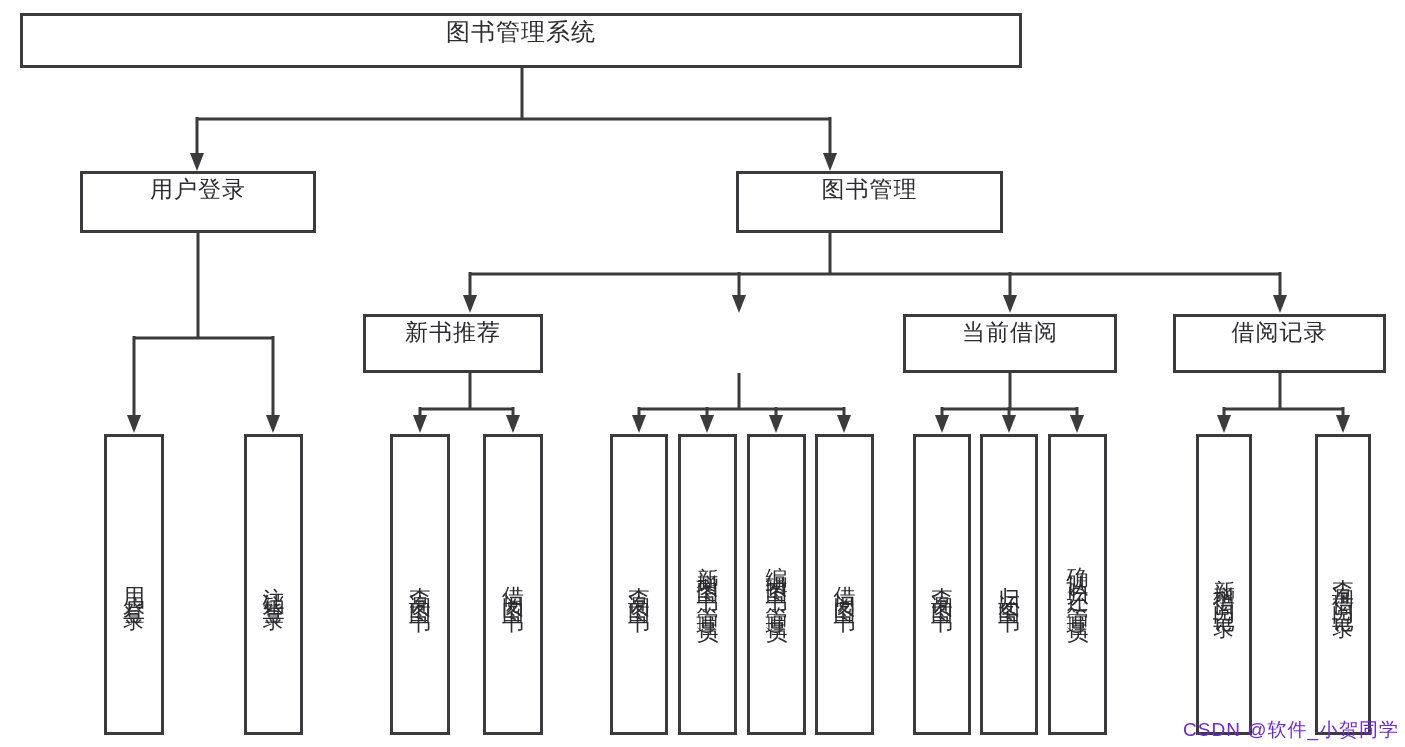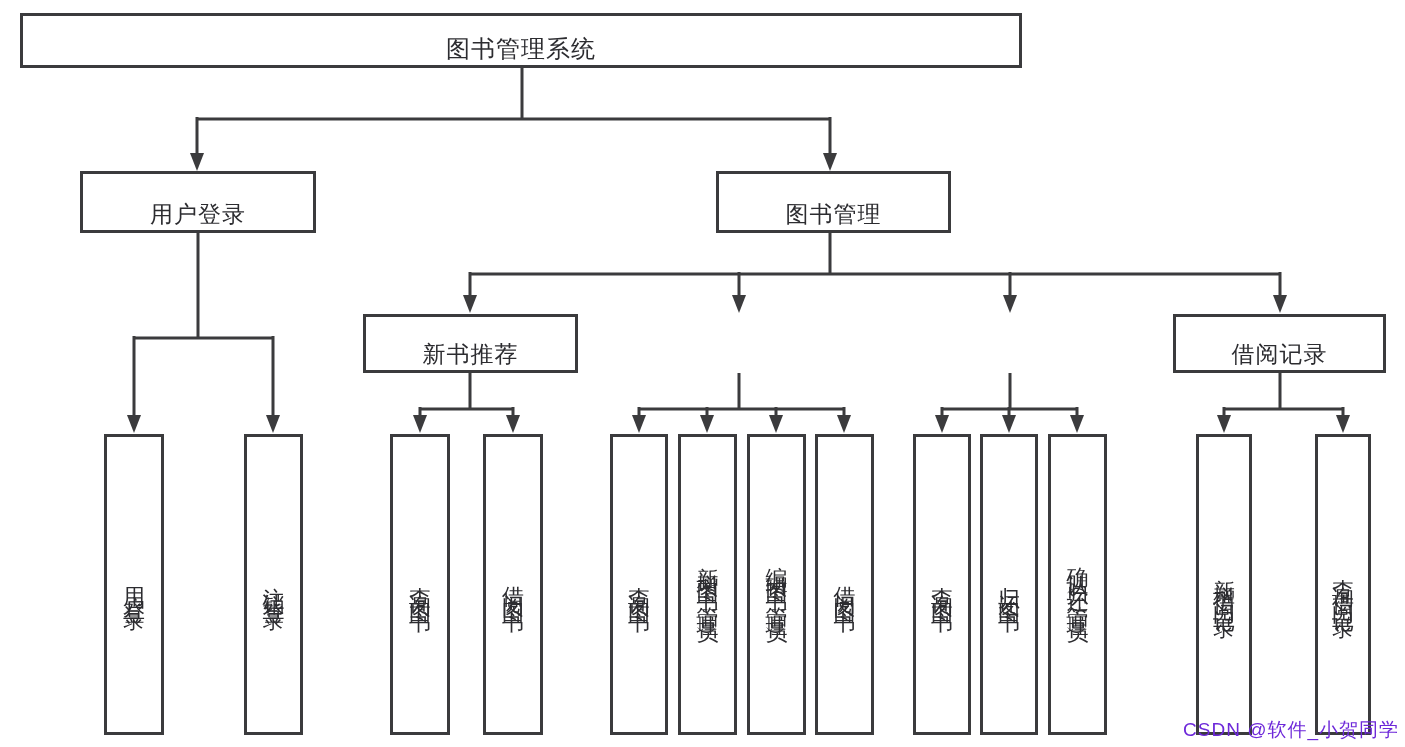--- a/index.html
+++ b/index.html
@@ -21,21 +21,21 @@
     width: 1405px;
     height: 747px;
     pointer-events: none;
   }
   .hbox {
     position: absolute;
     box-sizing: border-box;
     border: 3px solid #3b3b3d;
     background: #ffffff;
     display: flex;
-    align-items: flex-end;
+    align-items: flex-start;
     justify-content: center;
     color: #2c2c30;
   }
   .hbox .lbl {
     font-size: 23px;
     letter-spacing: 1px;
     white-space: nowrap;
   }
   .hbox.root .lbl { font-size: 24px; }
   .vbox {
@@ -106,26 +106,29 @@
     </g>
   </svg>
 
   <div class="hbox root" style="left:20px; top:13px; width:1002px; height:55px">
     <span class="lbl">图书管理系统</span>
   </div>
 
   <div class="hbox" style="left:80px; top:171px; width:236px; height:62px">
     <span class="lbl">用户登录</span>
   </div>
-  <div class="hbox" style="left:716px; top:171px; width:235px; height:62px">
+  <div class="hbox" style="left:736px; top:171px; width:267px; height:62px">
     <span class="lbl">图书管理</span>
   </div>
 
-  <div class="hbox" style="left:363px; top:314px; width:215px; height:59px">
+  <div class="hbox" style="left:363px; top:314px; width:180px; height:59px">
     <span class="lbl">新书推荐</span>
+  </div>
+  <div class="hbox" style="left:903px; top:314px; width:214px; height:59px">
+    <span class="lbl">当前借阅</span>
   </div>
   <div class="hbox" style="left:1173px; top:314px; width:213px; height:59px">
     <span class="lbl">借阅记录</span>
   </div>
 
   <div class="vbox" style="left:104px; width:60px">
     <span class="vlbl">用户登录</span>
   </div>
   <div class="vbox" style="left:244px; width:59px">
     <span class="vlbl">注销登录</span>

